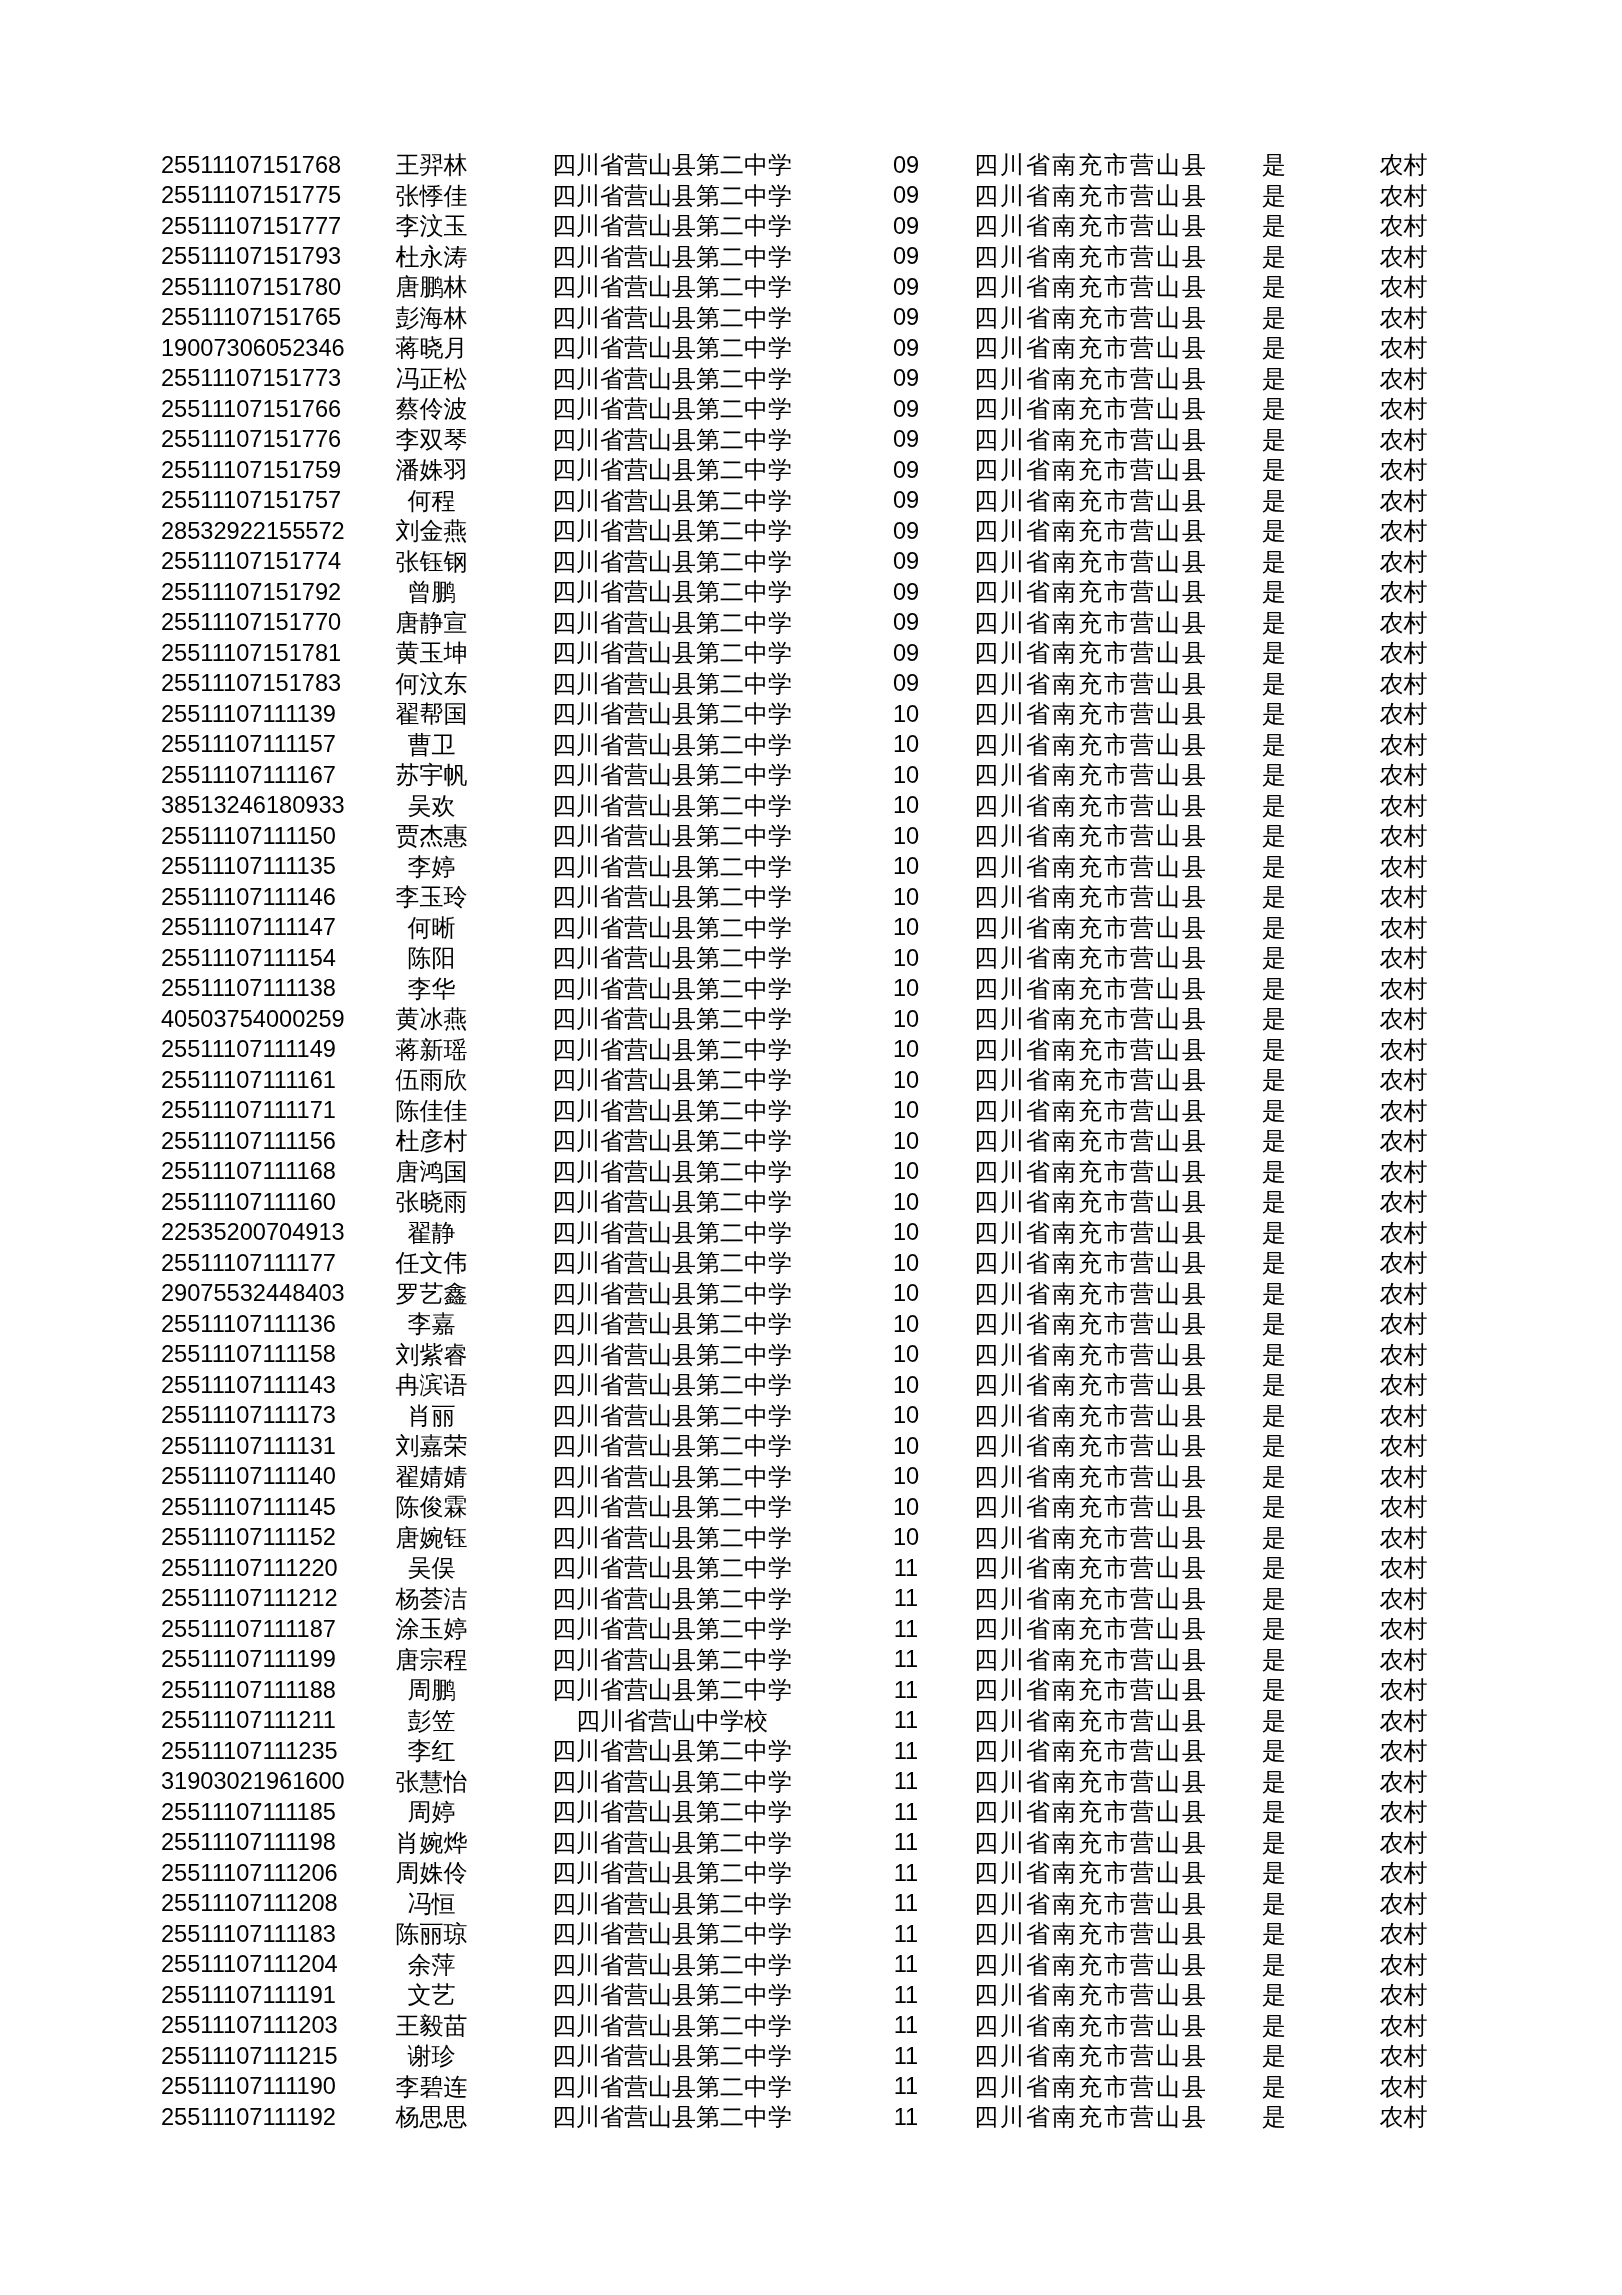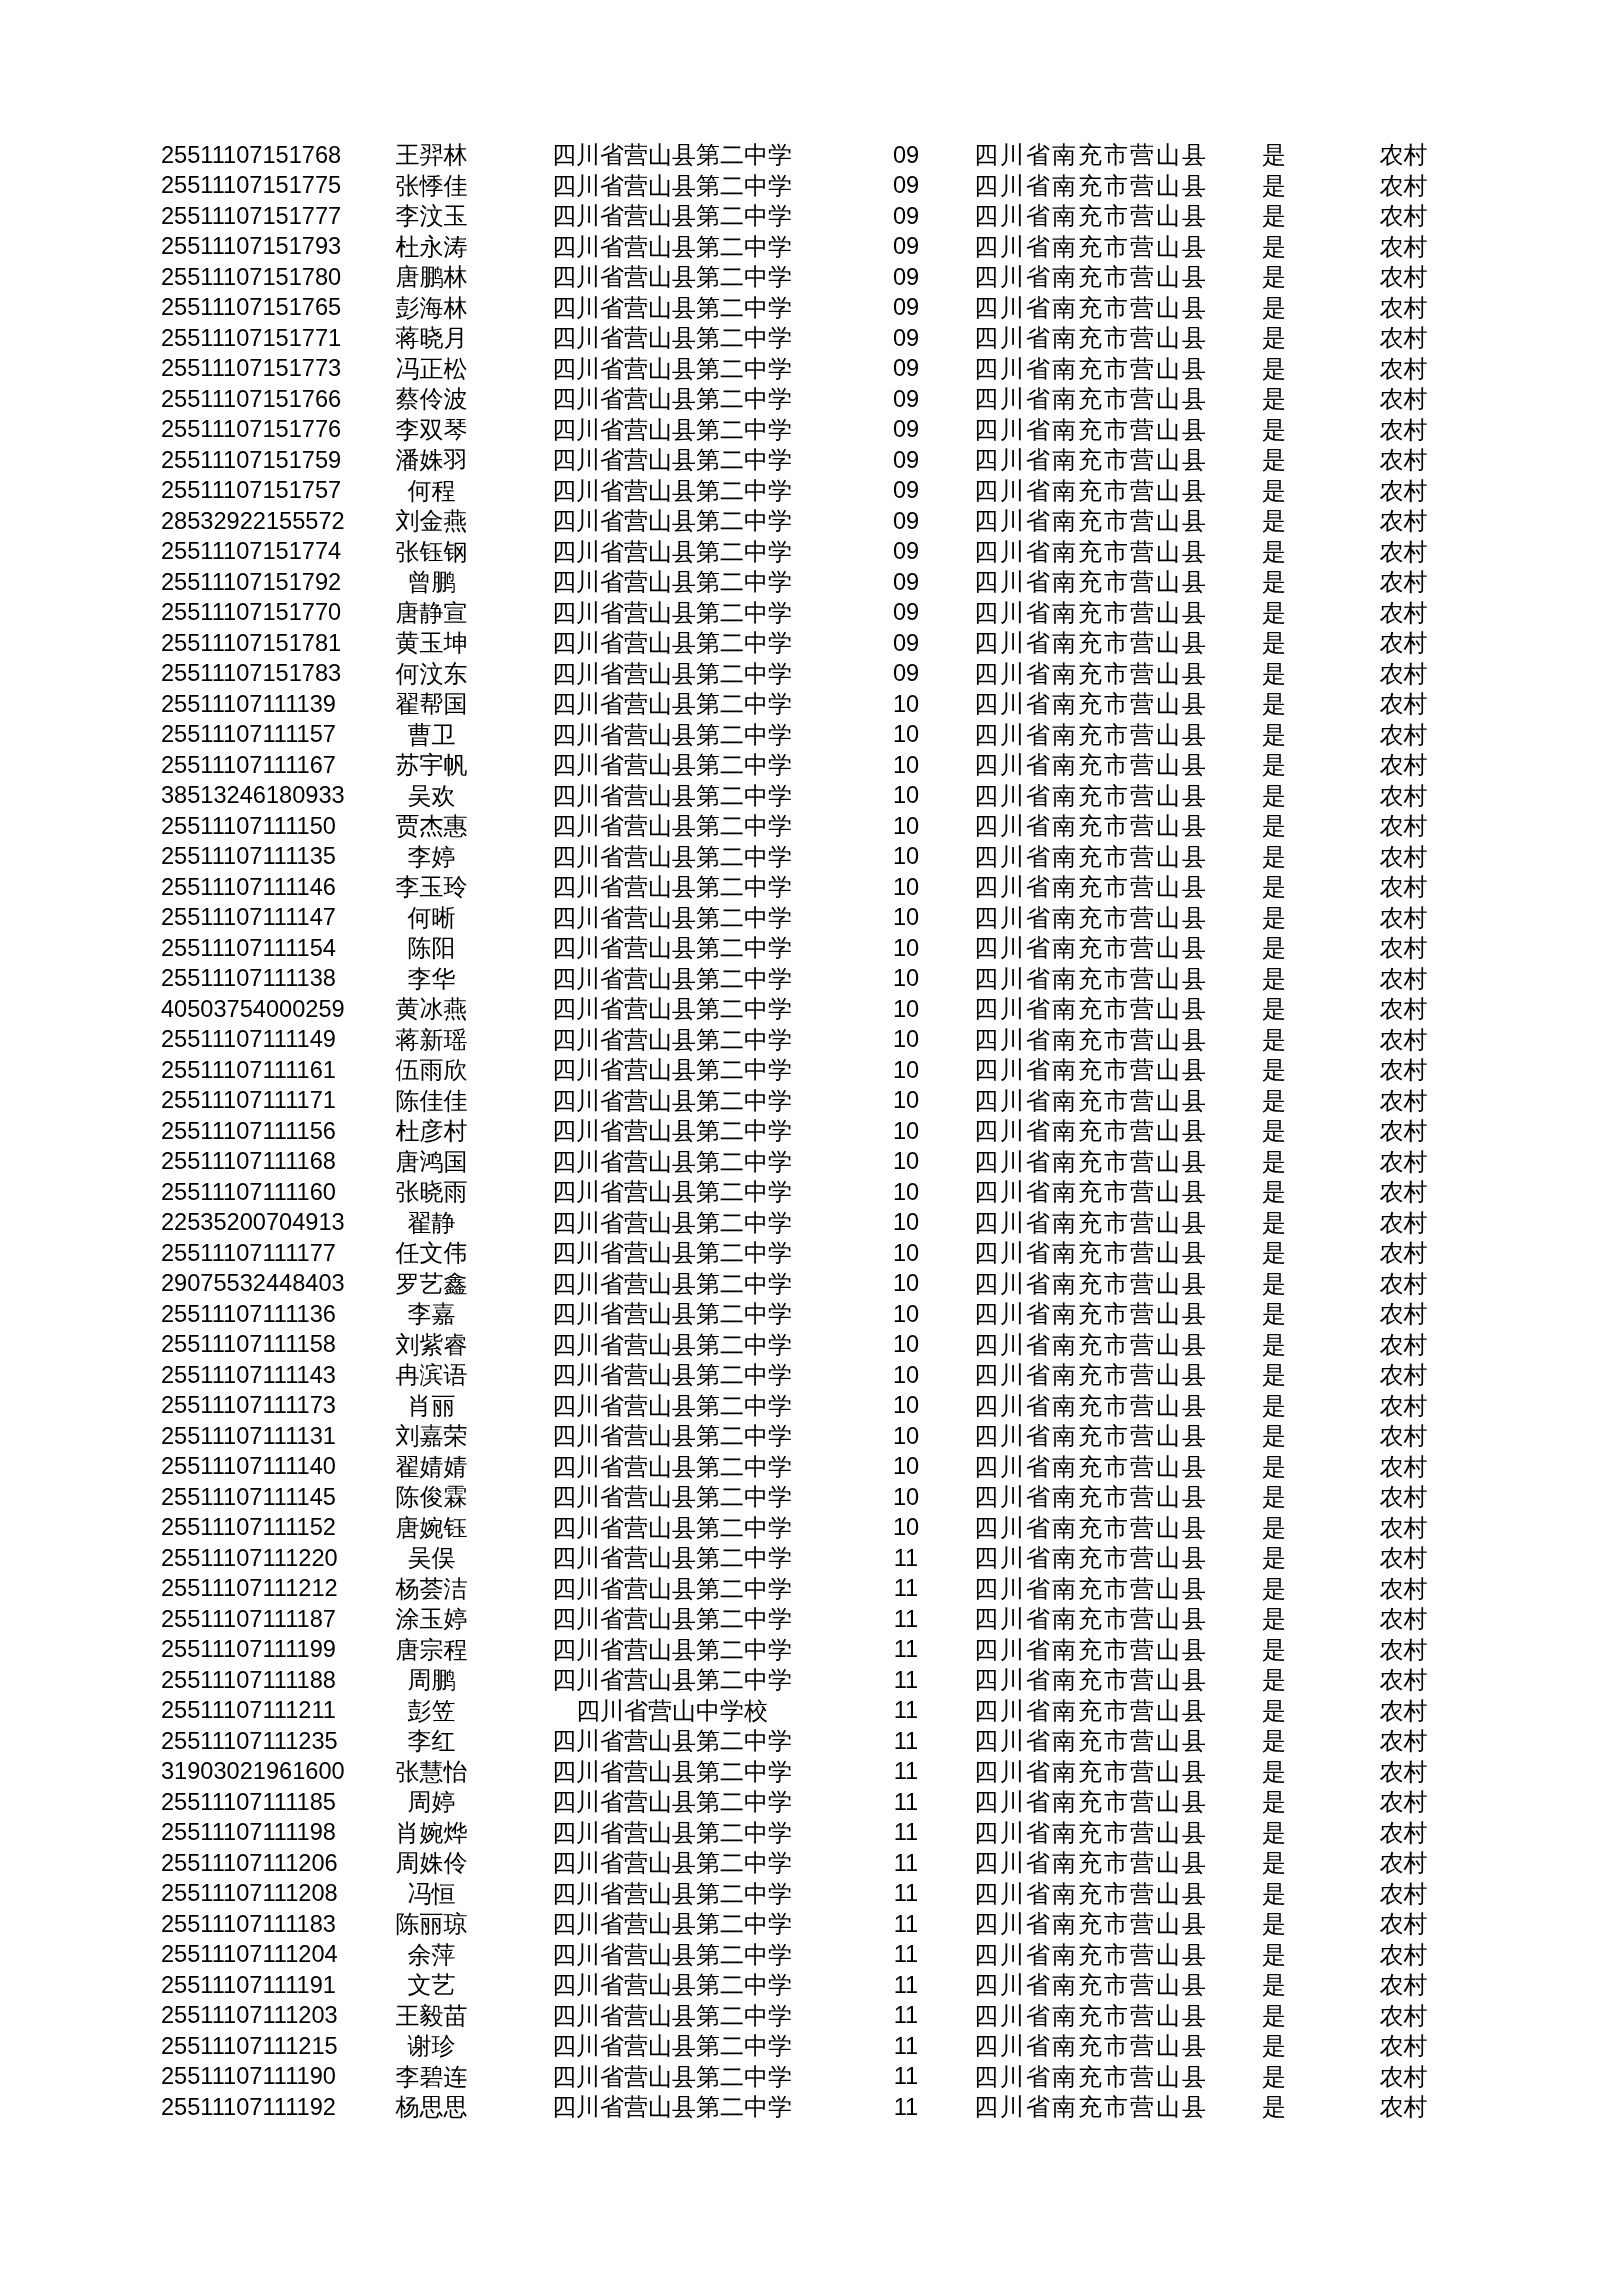--- a/index.html
+++ b/index.html
@@ -16,21 +16,21 @@
   .sheet {
     position: absolute;
     top: 0; left: 0;
     width: 1623px;
     height: 2295px;
     background: #ffffff;
     overflow: hidden;
   }
   .rows {
     position: absolute;
-    top: 140px;
+    top: 150px;
     left: 0;
   }
   .row {
     display: flex;
     align-items: center;
     height: 30.5px;
     padding-left: 161px;
     white-space: nowrap;
   }
   .cell { display: block; color: #000; }
@@ -103,21 +103,21 @@
       <div class="row">
         <span class="cell num c-id">25511107151765</span>
         <span class="cell zh  c-name">彭海林</span>
         <span class="cell zh  c-school">四川省营山县第二中学</span>
         <span class="cell num c-code">09</span>
         <span class="cell zh  c-region">四川省南充市营山县</span>
         <span class="cell zh  c-flag">是</span>
         <span class="cell zh  c-res">农村</span>
       </div>
       <div class="row">
-        <span class="cell num c-id">25511107151771</span>
+        <span class="cell num c-id">19007306052346</span>
         <span class="cell zh  c-name">蒋晓月</span>
         <span class="cell zh  c-school">四川省营山县第二中学</span>
         <span class="cell num c-code">09</span>
         <span class="cell zh  c-region">四川省南充市营山县</span>
         <span class="cell zh  c-flag">是</span>
         <span class="cell zh  c-res">农村</span>
       </div>
       <div class="row">
         <span class="cell num c-id">25511107151773</span>
         <span class="cell zh  c-name">冯正松</span>

